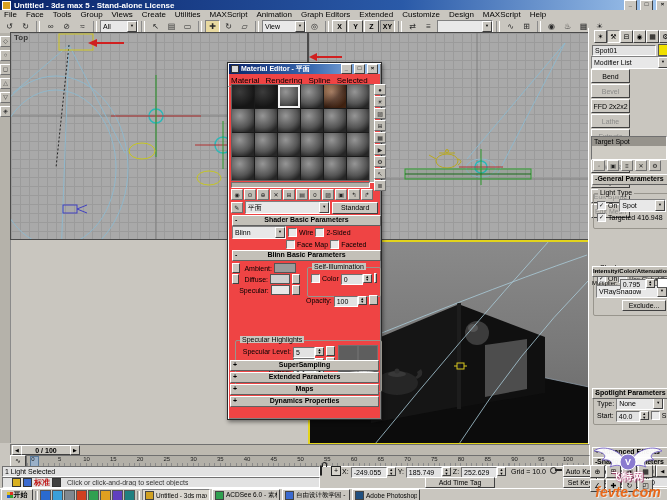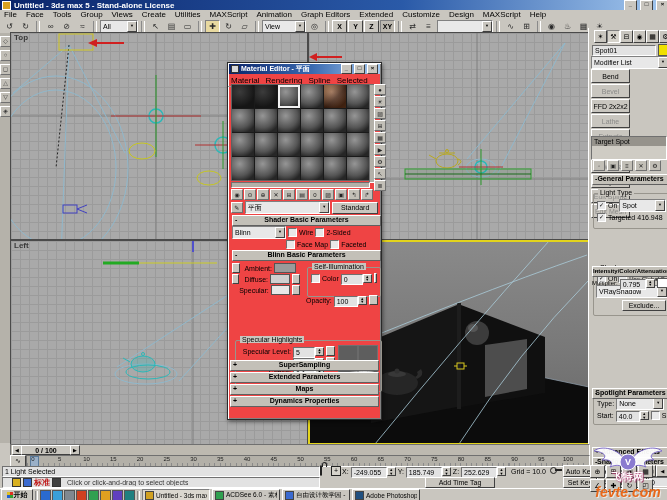--- a/index.html
+++ b/index.html
@@ -243,42 +243,20 @@
         <path d="M127,126 l-7,-4"></path>
         <path d="M149,126 q6,2 0,6"></path>
       </g>
       <g>
         <rect x="96" y="136" width="126" height="10" fill="rgba(30,110,30,0.10)" stroke="#2f9f2f"></rect>
         <line x1="96" y1="141" x2="222" y2="141" stroke="#1a6a1a"></line>
       </g>
     </svg>
   </div>
 
-  <div class="vp gridbg" style="left:10px;top:240px;width:296px;height:203px;">
-    <svg width="296" height="203">
-      <line x1="182" y1="0" x2="182" y2="203" stroke="#7e7e7e"></line>
-      <g fill="none" stroke="#8fb8cc">
-        <line x1="288" y1="8" x2="106" y2="126"></line>
-        <line x1="288" y1="8" x2="168" y2="140"></line>
-        <ellipse cx="135" cy="133" rx="31" ry="10"></ellipse>
-      </g>
-      <g>
-        <line x1="92" y1="22" x2="128" y2="22" stroke="#22aa22" stroke-width="3"></line>
-        <line x1="128" y1="22" x2="206" y2="22" stroke="#cccc22"></line>
-        <line x1="182" y1="0" x2="182" y2="11" stroke="#5050cc" stroke-width="2"></line>
-      </g>
-      <g>
-        <ellipse cx="137" cy="131" rx="22" ry="7" fill="none" stroke="#2bb8b8"></ellipse>
-        <ellipse cx="132" cy="123" rx="12" ry="8" fill="rgba(43,184,184,0.25)" stroke="#2bb8b8"></ellipse>
-        <path d="M119,121 l-7,-4" stroke="#2bb8b8" fill="none"></path>
-        <circle cx="132" cy="113" r="1.5" fill="none" stroke="#2bb8b8"></circle>
-      </g>
-    </svg>
-    <span class="vplabel">Left</span>
-  </div>
 
   <div class="vp activevp" style="left:308px;top:240px;width:280px;height:203px;background:linear-gradient(#8a8a8a,#787878 55%,#666);">
     <svg width="280" height="203">
       <polygon points="0,122 52,98 280,146 280,203 0,203" fill="#0c0c0c"></polygon>
       <line x1="52" y1="98" x2="280" y2="146" stroke="#8a98a4" stroke-width="0.8"></line>
       <line x1="0" y1="122" x2="52" y2="98" stroke="#8a98a4" stroke-width="0.8"></line>
       <polygon points="0,96 30,90 34,104 0,112" fill="#141414"></polygon>
       <g>
         <polygon points="62,100 148,64 148,166 62,182" fill="#151515"></polygon>
         <polygon points="152,64 236,96 236,152 152,166" fill="#101010"></polygon>

